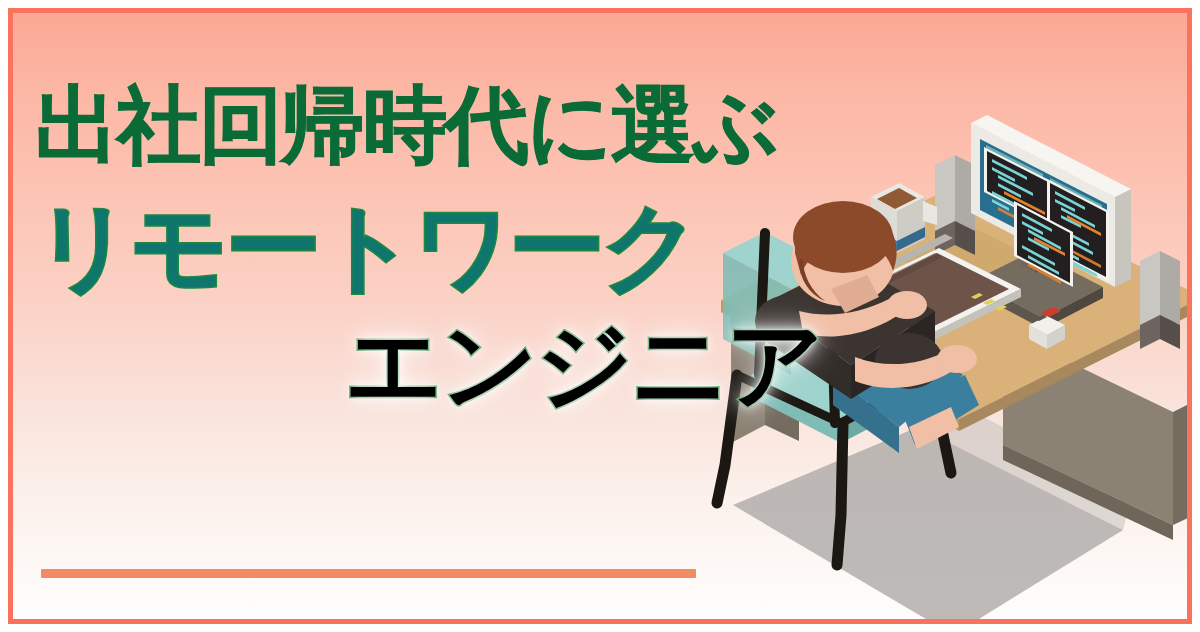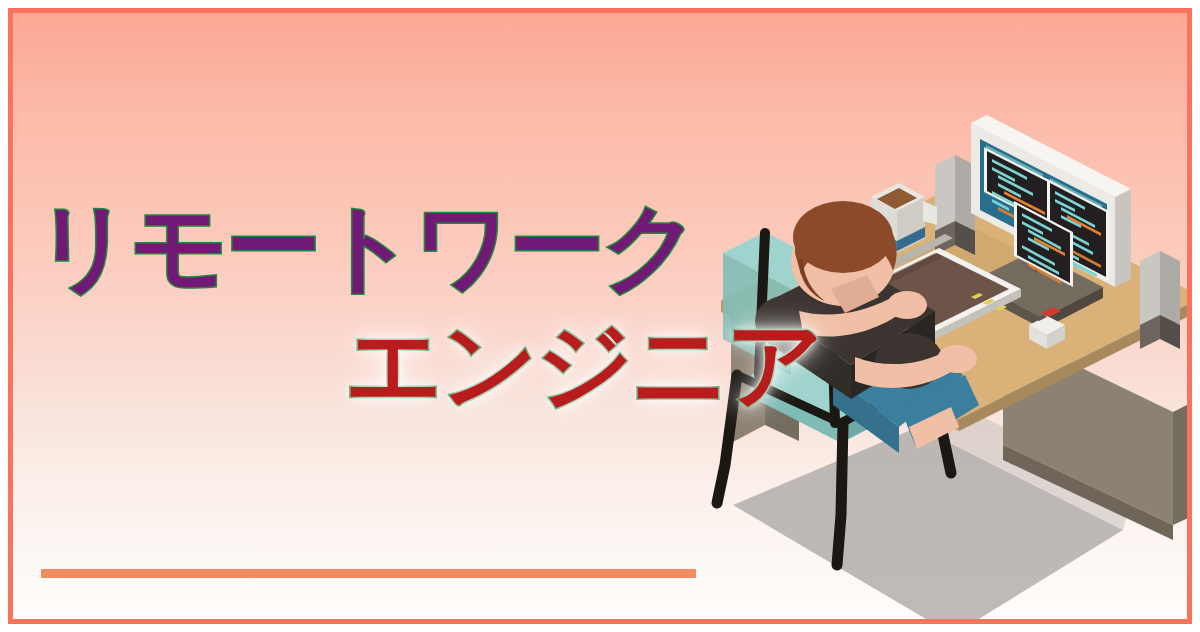--- a/index.html
+++ b/index.html
@@ -31,27 +31,27 @@
   .txtlayer{position:absolute;inset:0;}
   .line{position:absolute;white-space:nowrap;font-weight:bold;line-height:1;}
 
   .l1{
     left:22px;top:70px;font-size:84px;letter-spacing:-2px;
     color:#0a6b37;
     -webkit-text-stroke:1px #0a6b37;
   }
   .l2{
     left:22px;top:186px;font-size:96px;letter-spacing:-3px;
-    color:#701a75;
+    color:#0f766e;
     -webkit-text-stroke:3px #1f8a3c;
     paint-order:stroke fill;
   }
   .l3{
     left:332px;top:303px;font-size:96px;letter-spacing:-3px;
-    color:#b91c1c;
+    color:#000000;
     -webkit-text-stroke:3px #1f8a3c;
     paint-order:stroke fill;
     text-shadow:
       0 0 10px rgba(255,255,255,.95),
       0 0 20px rgba(255,255,255,.85),
       0 0 34px rgba(255,255,255,.6);
   }
   .l4{
     left:28px;top:477px;font-size:78px;letter-spacing:-1px;
     color:#2aa86c;
@@ -256,19 +256,20 @@
           <path d="M96,236 C126,244 158,238 186,224 L206,232 C178,256 134,268 100,258 Z" fill="#f0bfa6"></path>
           <ellipse cx="204" cy="230" rx="20" ry="14" fill="#f0bfa6"></ellipse>
 
           <path d="M152,282 C184,294 216,290 244,276 L258,290 C230,312 186,320 152,306 Z" fill="#f0bfa6"></path>
           <ellipse cx="254" cy="284" rx="20" ry="14" fill="#f0bfa6"></ellipse>
         </g>
       </svg>
     </div>
 
     <div class="txtlayer">
+      <div class="line l1">出社回帰時代に選ぶ</div>
       <div class="line l2">リモートワーク</div>
       <div class="line l3">エンジニア</div>
       <div class="underline"></div>
     </div>
 
   </div>
 </div>
 
 </body></html>

